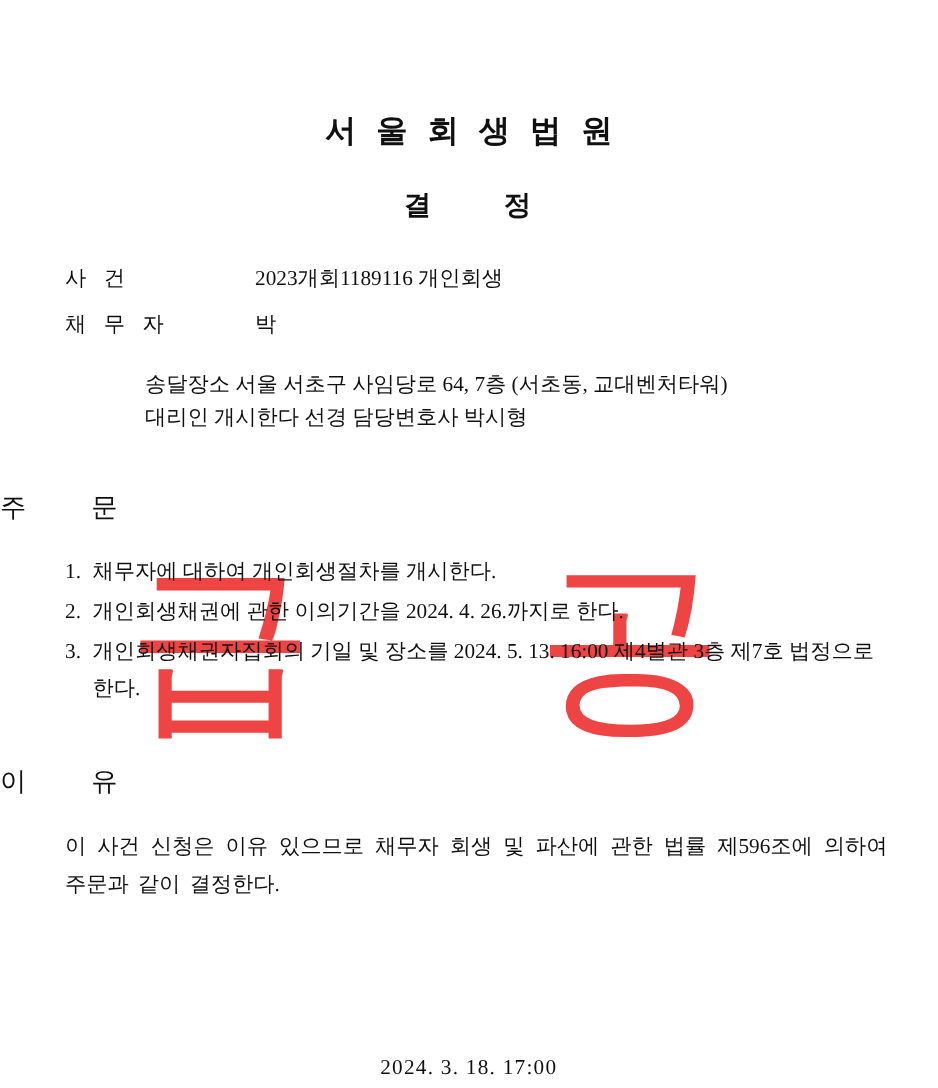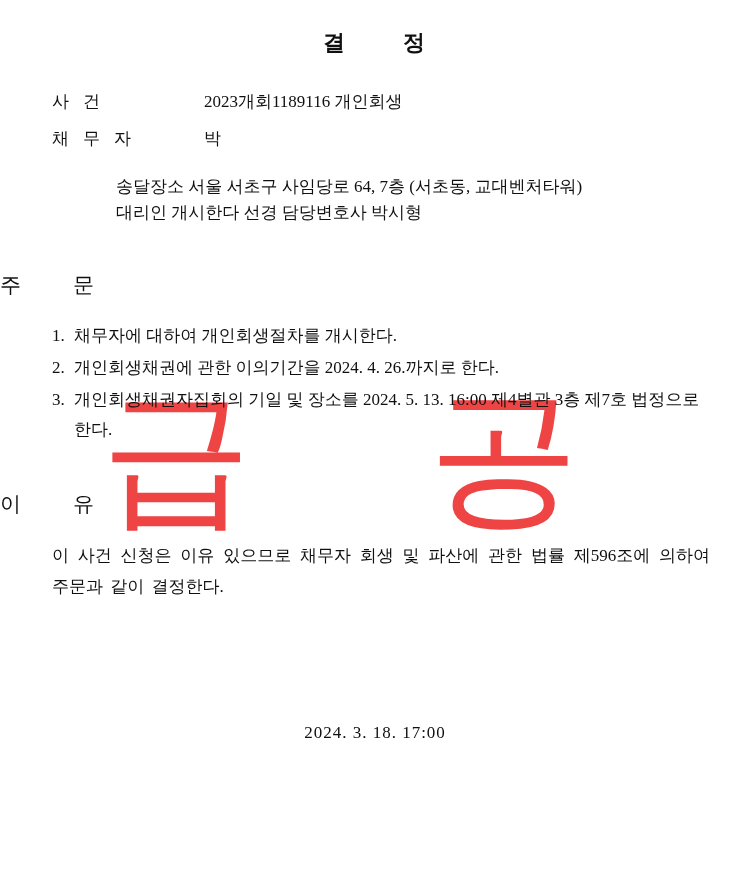--- a/index.html
+++ b/index.html
@@ -136,20 +136,21 @@
 </style>
 </head>
 <body>
 
 <div class="page">
 
   <div class="watermark">급 공</div>
 
   <div class="content">
 
+    <div class="court-title">서울회생법원</div>
 
     <div class="doc-title">
       <span>결</span><span class="sp"></span><span>정</span>
     </div>
 
     <div class="fields">
       <div class="field-row">
         <div class="field-label">사건</div>
         <div class="field-value">2023개회1189116   개인회생</div>
       </div>

